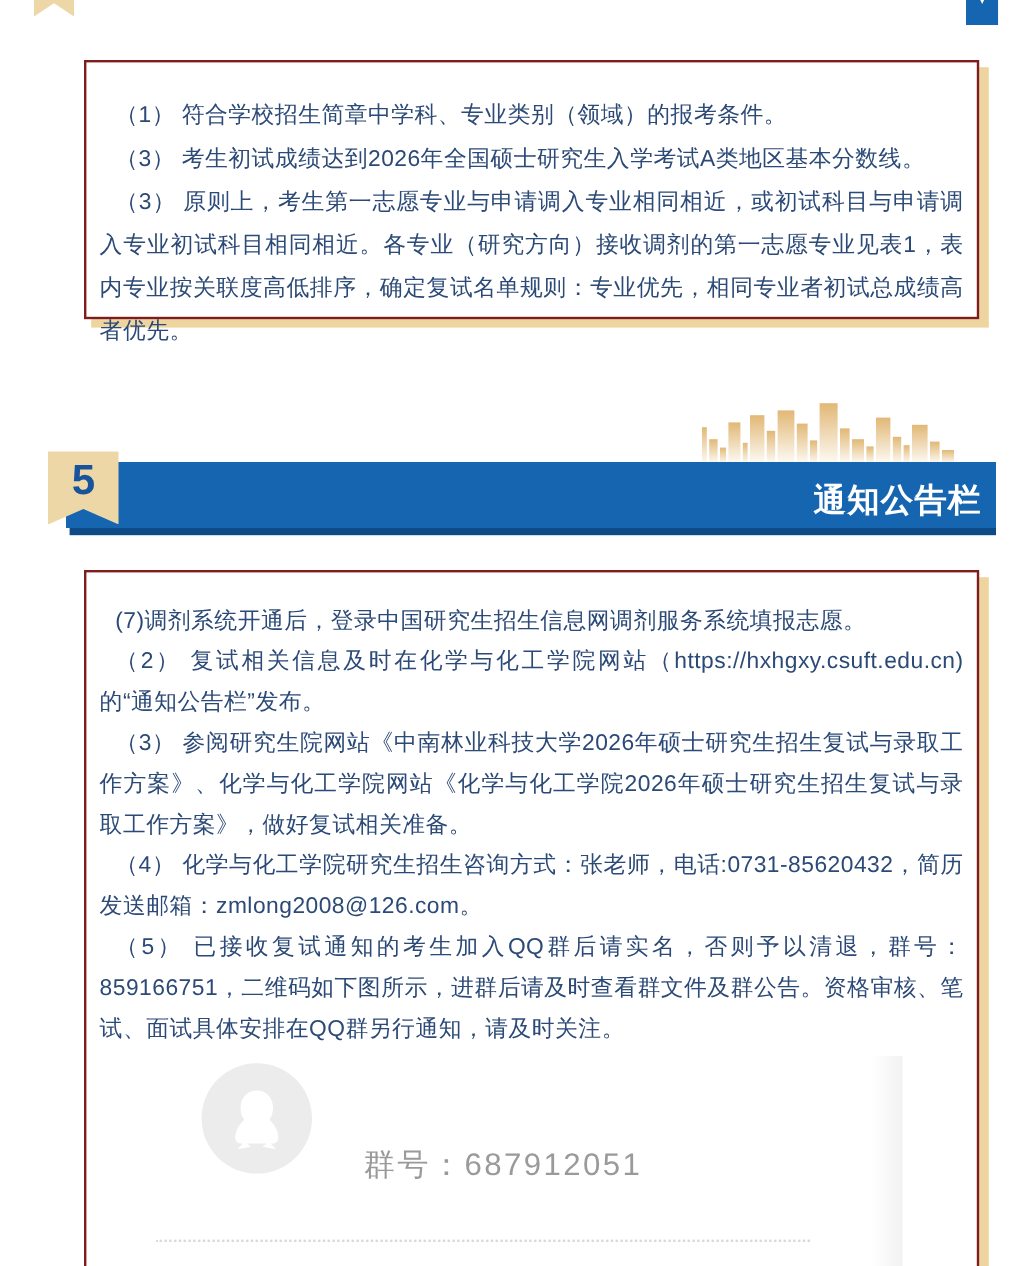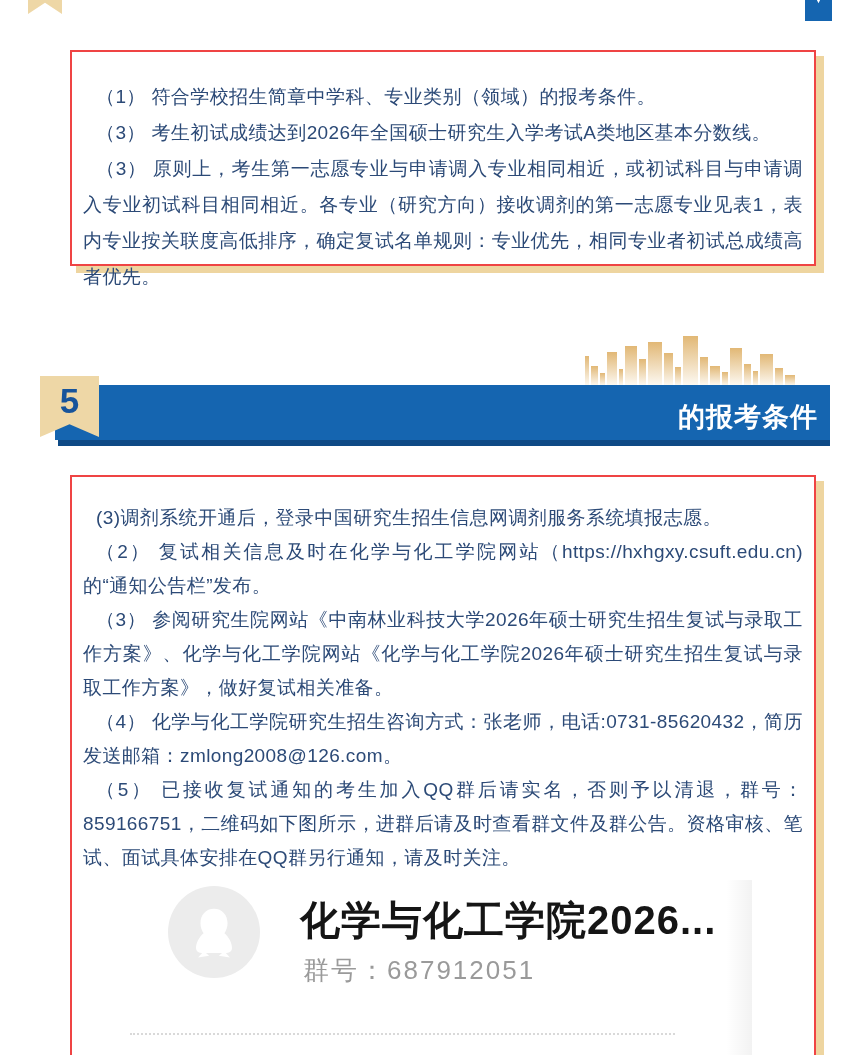--- a/index.html
+++ b/index.html
@@ -7,21 +7,21 @@
         font-family:"Liberation Sans","DejaVu Sans",sans-serif;}
 
   
   .ribbon-tail-top{position:absolute;left:28px;top:0;width:34px;height:14px;background:#eed7a6;
         clip-path:polygon(0 0,100% 0,100% 100%,50% 20%,0 100%);}
   .ribbon-tail-topright{position:absolute;left:805px;top:0;width:27px;height:21px;background:#1565b0;
         clip-path:polygon(0 0,44% 0,50% 16%,56% 0,100% 0,100% 100%,0 100%);}
 
   
   .tanshadow{position:absolute;background:#eed5a0;}
-  .box{position:absolute;left:70px;width:746px;background:#fff;border:2px solid #ef4444;
+  .box{position:absolute;left:70px;width:746px;background:#fff;border:2px solid #7f1d1d;
        box-sizing:border-box;padding:24px 11px 10px 11px;}
   .box p{margin:0;color:#2c4a77;font-size:19px;line-height:34px;text-align:justify;
          text-indent:13px;letter-spacing:.4px;}
   .box1{top:50px;height:216px;padding-top:27px;}
   .box1 p{line-height:36px;}
   .box2{top:475px;height:585px;}
 
   
   .banner-bar{position:absolute;left:55px;top:385px;width:775px;height:55px;background:#1565b0;}
   .banner-underline{position:absolute;left:58px;top:440px;width:772px;height:6px;background:#0e4a86;}
@@ -84,42 +84,41 @@
     <span style="width:12px;height:38px;"></span>
       <span style="width:7px;height:22px;"></span>
     <span style="width:5px;height:15px;"></span>
       <span style="width:13px;height:32px;"></span>
     <span style="width:8px;height:18px;"></span>
       <span style="width:10px;height:11px;"></span>
   </div>
 
   <div class="banner-bar"></div>
   <div class="banner-underline"></div>
-  <div class="banner-title">的报考条件</div>
+  <div class="banner-title">通知公告栏</div>
   <div class="ribbon5">
     <div class="num">5</div>
   </div>
 
   <div class="tanshadow" style="left:76px;top:481px;width:748px;height:574px;"></div>
   <div class="box box2">
-    <p>(3)调剂系统开通后，登录中国研究生招生信息网调剂服务系统填报志愿。</p>
+    <p>(7)调剂系统开通后，登录中国研究生招生信息网调剂服务系统填报志愿。</p>
     <p>（2） 复试相关信息及时在化学与化工学院网站（https://hxhgxy.csuft.edu.cn)的“通知公告栏”发布。</p>
     <p>（3） 参阅研究生院网站《中南林业科技大学2026年硕士研究生招生复试与录取工作方案》、化学与化工学院网站《化学与化工学院2026年硕士研究生招生复试与录取工作方案》，做好复试相关准备。</p>
     <p>（4） 化学与化工学院研究生招生咨询方式：张老师，电话:0731-85620432，简历发送邮箱：zmlong2008@126.com。</p>
     <p>（5） 已接收复试通知的考生加入QQ群后请实名，否则予以清退，群号：859166751，二维码如下图所示，进群后请及时查看群文件及群公告。资格审核、笔试、面试具体安排在QQ群另行通知，请及时关注。</p>
   </div>
 
   <div class="qq-avatar">
     <svg width="58" height="58" viewBox="0 0 60 60">
       <path fill="#ffffff" d="M30 6 C38.5 6 44 12.5 44 21 C44 25 42.8 28.4 40.8 31.2
         C45.6 35.4 48.6 41.4 48.6 46.4 C48.6 49.8 46.4 51.6 43.2 51.6
         L16.8 51.6 C13.6 51.6 11.4 49.8 11.4 46.4 C11.4 41.4 14.4 35.4 19.2 31.2
         C17.2 28.4 16 25 16 21 C16 12.5 21.5 6 30 6 Z"></path>
       <path fill="#ffffff" d="M19.5 50 L13.5 56.5 L25 54.5 Z"></path>
       <path fill="#ffffff" d="M40.5 50 L46.5 56.5 L35 54.5 Z"></path>
     </svg>
   </div>
-  <div class="qq-title">化学与化工学院2026...</div>
   <div class="qq-sub">群号：687912051</div>
   <div class="qq-edge"></div>
   <div class="qq-divider"></div>
 
 </div>
 
 </body></html>

